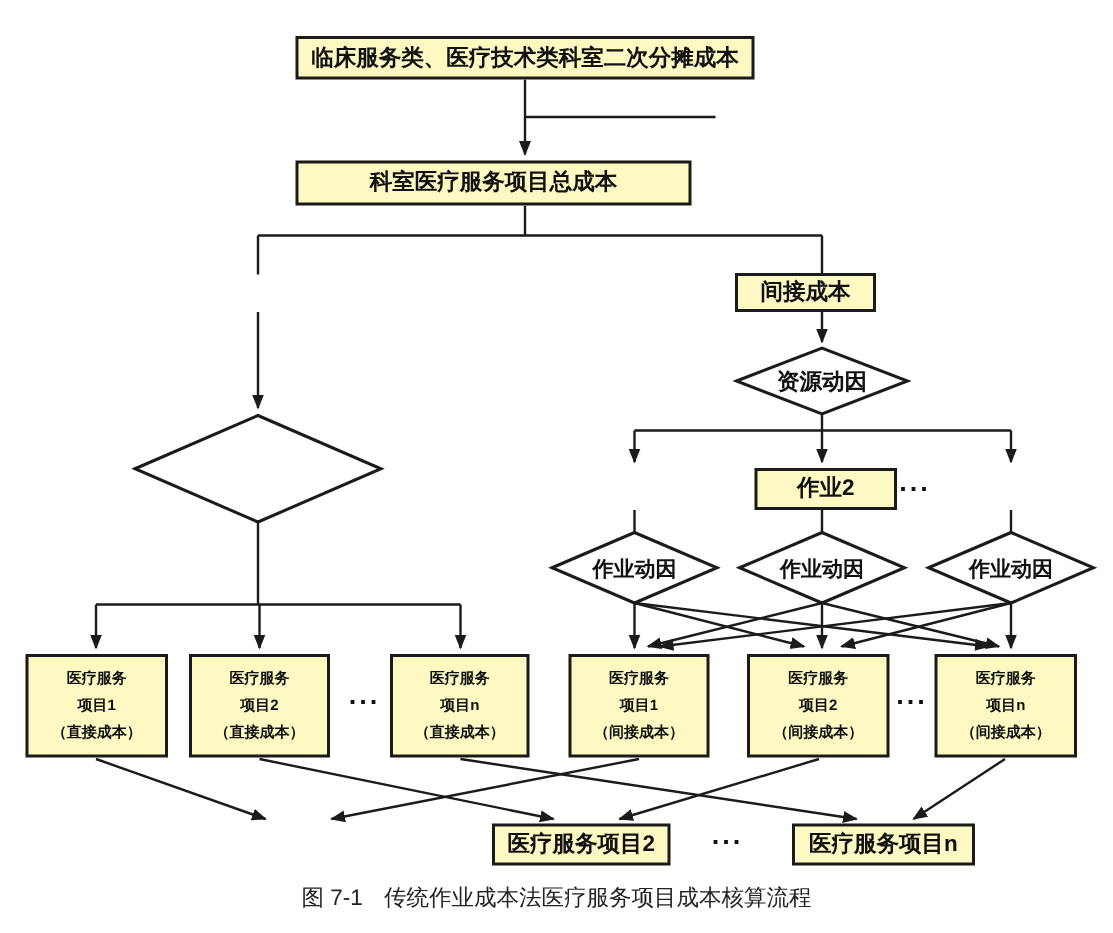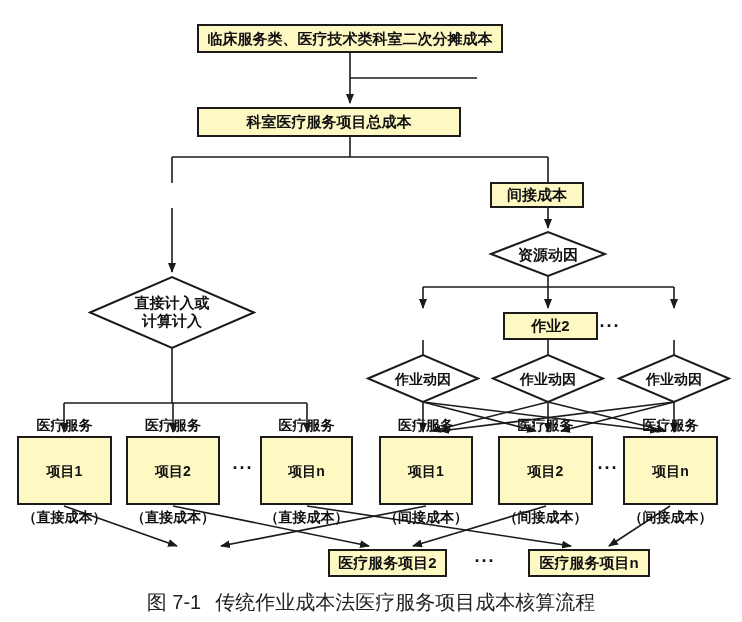--- a/index.html
+++ b/index.html
@@ -15,28 +15,28 @@
     display:flex;flex-direction:column;align-items:center;justify-content:center;
     font-weight:bold;font-size:15px;line-height:18px;white-space:nowrap;
     text-align:left;
   }
   .node span{display:block;white-space:nowrap;}
   .dtext{
     position:absolute;z-index:2;display:flex;flex-direction:column;
     align-items:center;justify-content:center;font-weight:bold;
     text-align:center;white-space:nowrap;line-height:18px;
   }
-  .proj{font-size:14px;line-height:18px;gap:28px;}
+  .proj{font-size:10px;line-height:18px;}
   .dots{
     position:absolute;z-index:2;font-weight:bold;font-size:18px;
     letter-spacing:1px;text-align:center;line-height:20px;
   }
   #caption{
     position:absolute;left:0;top:589px;width:742px;z-index:2;
-    text-align:center;font-size:20px;color:#222;font-weight:normal;
+    text-align:center;font-size:15px;color:#222;font-weight:normal;
   }
   #caption .cap-title{margin-left:14px;}
 </style>
 </head>
 <body>
 
 <div id="stage">
 
   <svg id="lines" width="742" height="622" viewBox="0 0 742 622">
     <defs>
@@ -98,24 +98,20 @@
   </svg>
 
   <div class="node" style="left:197px;top:24px;width:306px;height:29px;">临床服务类、医疗技术类科室二次分摊成本</div>
 
 
   <div class="node" style="left:197px;top:107px;width:264px;height:30px;">科室医疗服务项目总成本</div>
 
 
   <div class="node" style="left:490px;top:182px;width:94px;height:26px;">间接成本</div>
 
-  <div class="dtext" style="left:92px;top:294px;width:160px;font-size:15px;">
-    <span>直接计入或</span>
-    <span>计算计入</span>
-  </div>
 
   <div class="dtext" style="left:491px;top:246px;width:114px;font-size:15px;">资源动因</div>
 
   <div class="dtext" style="left:368px;top:370px;width:110px;font-size:14px;">作业动因</div>
   <div class="dtext" style="left:493px;top:370px;width:110px;font-size:14px;">作业动因</div>
   <div class="dtext" style="left:619px;top:370px;width:110px;font-size:14px;">作业动因</div>
 
   <div class="node" style="left:503px;top:312px;width:95px;height:28px;">作业2</div>
   <div class="dots" style="left:596px;top:316px;width:28px;">···</div>
 

